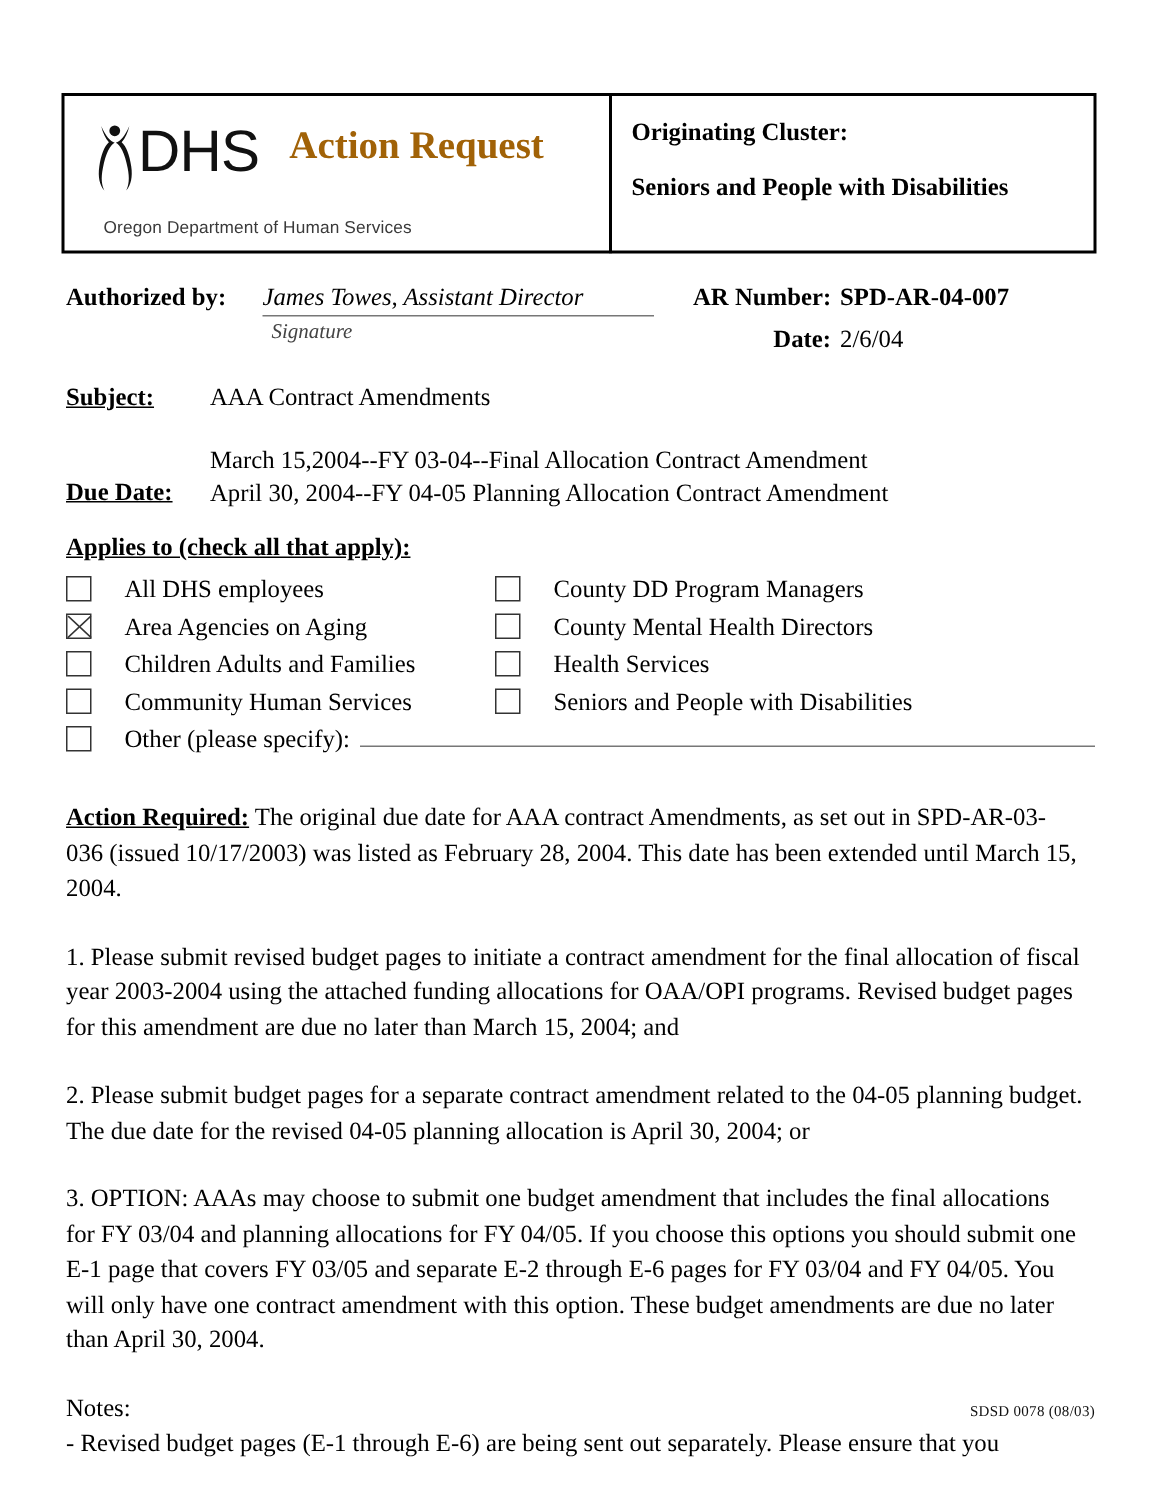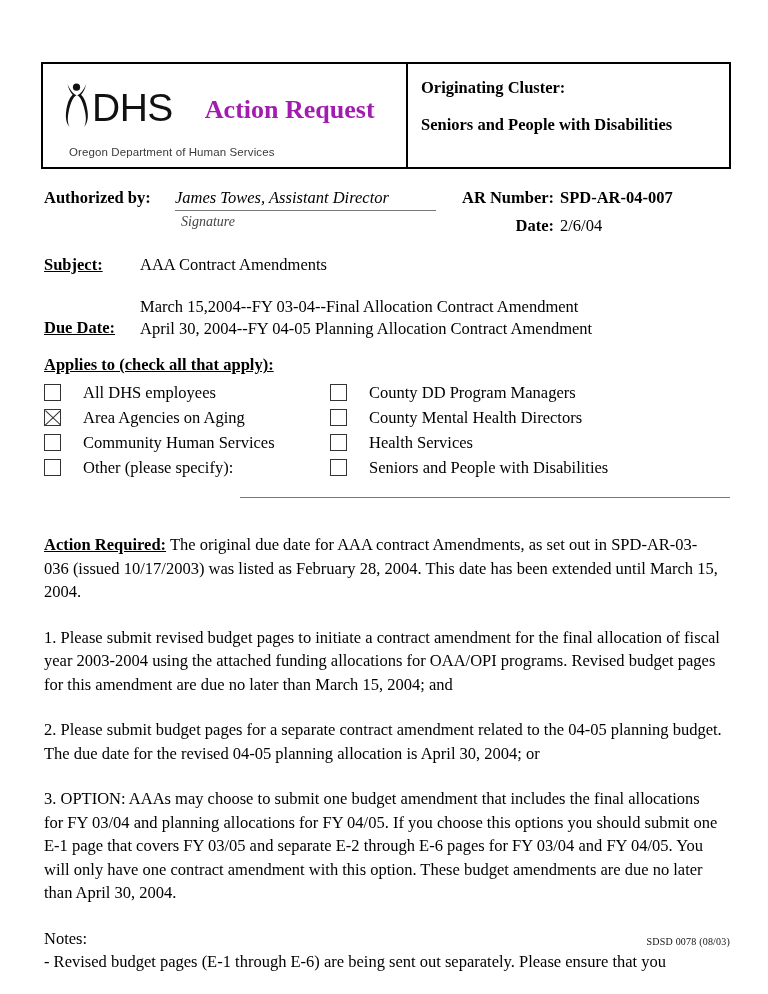--- a/index.html
+++ b/index.html
@@ -47,42 +47,41 @@
     margin-left: -2px;
     background: #fff;
     padding: 11px 0 0 13px;
   }
 
   .logo-wrap {
     position: absolute;
     left: 18px;
     top: 18px;
     display: flex;
-    align-items: flex-end;
   }
   .logo-mark {
     width: 30px;
     height: 46px;
     position: relative;
     margin-right: 1px;
   }
   .logo-dhs {
     font-family: "Liberation Sans", "DejaVu Sans", sans-serif;
     font-size: 39px;
     line-height: 40px;
     letter-spacing: -0.5px;
     color: #111;
     font-weight: 400;
   }
   .logo-title {
     font-family: "Liberation Serif", "DejaVu Serif", serif;
     font-weight: bold;
     font-size: 26px;
-    color: #a21caf;
-    margin-left: 32px;
+    color: #a16207;
+    margin-left: 20px;
     padding-bottom: 3px;
     white-space: nowrap;
   }
   .logo-sub {
     position: absolute;
     left: 26px;
     top: 82px;
     font-family: "Liberation Sans", "DejaVu Sans", sans-serif;
     font-size: 11.5px;
     color: #3a3a3a;
@@ -348,20 +347,24 @@
       <div class="cb-row">
         <span class="cbox"></span>
         <span class="cb-label">All DHS employees</span>
       </div>
       <div class="cb-row">
         <span class="cbox checked"></span>
         <span class="cb-label">Area Agencies on Aging</span>
       </div>
       <div class="cb-row">
         <span class="cbox"></span>
+        <span class="cb-label">Children Adults and Families</span>
+      </div>
+      <div class="cb-row">
+        <span class="cbox"></span>
         <span class="cb-label">Community Human Services</span>
       </div>
       <div class="cb-row">
         <span class="cbox"></span>
         <span class="cb-label">Other (please specify):</span>
       </div>
     </div>
 
     <div class="cb-col right">
       <div class="cb-row">

